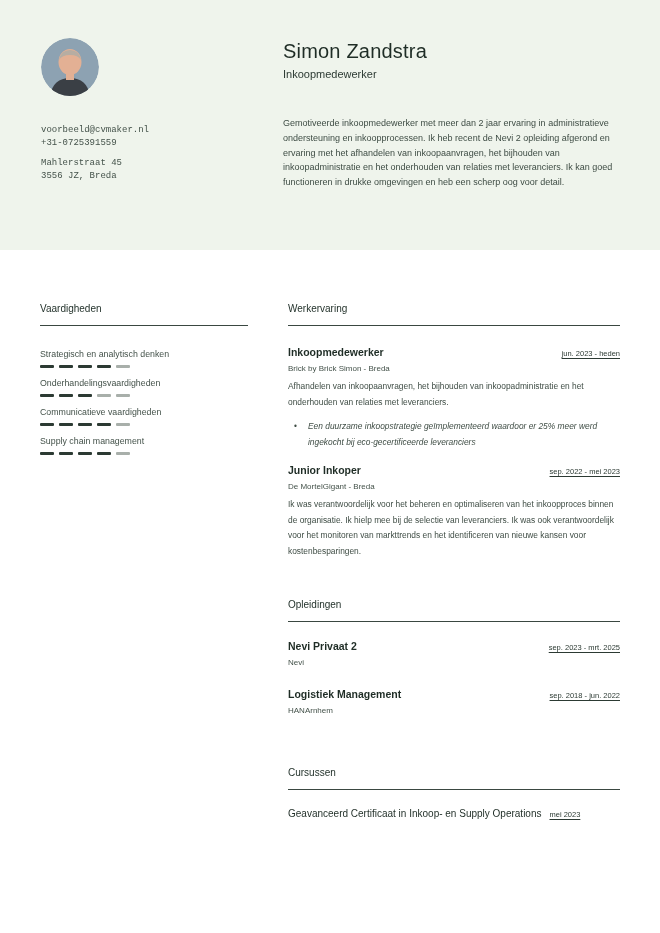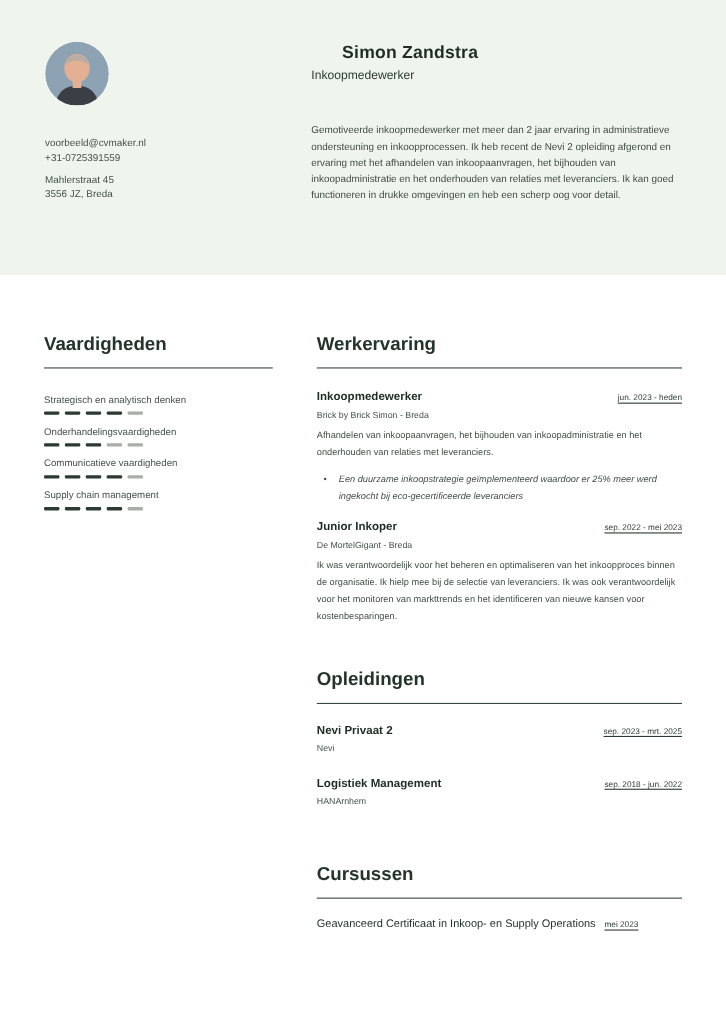--- a/index.html
+++ b/index.html
@@ -21,37 +21,37 @@
     overflow:hidden;
     position:relative;
   }
   
   .header{
     height:250px;
     background:var(--header-bg);
     display:flex;
     padding:38px 30px 0 41px;
   }
-  .header-left{width:242px;flex:none;}
+  .header-left{width:242px;flex:none;font-family:Liberation Mono, monospace;}
   .avatar{
     width:58px;height:58px;border-radius:50%;
     overflow:hidden;display:block;
   }
   .contact{margin-top:28px;font-size:9px;line-height:12.5px;color:var(--muted-ink);}
   .contact-group{margin-bottom:8px;}
   .header-right{flex:1;padding-top:2px;}
-  .name{font-size:16px;font-weight:700;color:var(--ink);letter-spacing:.2px;margin-left:28px;}
+  .name{font-size:20px;font-weight:400;color:var(--ink);letter-spacing:.2px;}
   .job-title{font-size:11px;margin-top:5px;color:#2c3a33;}
   .summary{margin-top:36px;font-size:9px;line-height:14.8px;color:var(--body-ink);max-width:352px;}
   
   .body{display:flex;padding:53px 40px 0 40px;gap:40px;}
   .col-left{width:208px;flex:none;}
   .col-right{flex:1;min-width:0;}
   .section-heading{
-    font-size:17px;font-weight:700;color:#24332c;
+    font-size:10px;font-weight:400;color:#24332c;
     padding-bottom:11px;border-bottom:1px solid var(--rule);
   }
   
   .skills-list{margin-top:22px;}
   .skill{margin-bottom:9px;}
   .skill-label{font-size:8.8px;color:var(--muted-ink);line-height:12px;}
   .skill-bar{display:flex;gap:5px;margin-top:5px;}
   .seg{width:14px;height:3px;background:var(--seg-light);border-radius:1px;display:inline-block;}
   .seg.filled{background:var(--seg-dark);}
   

